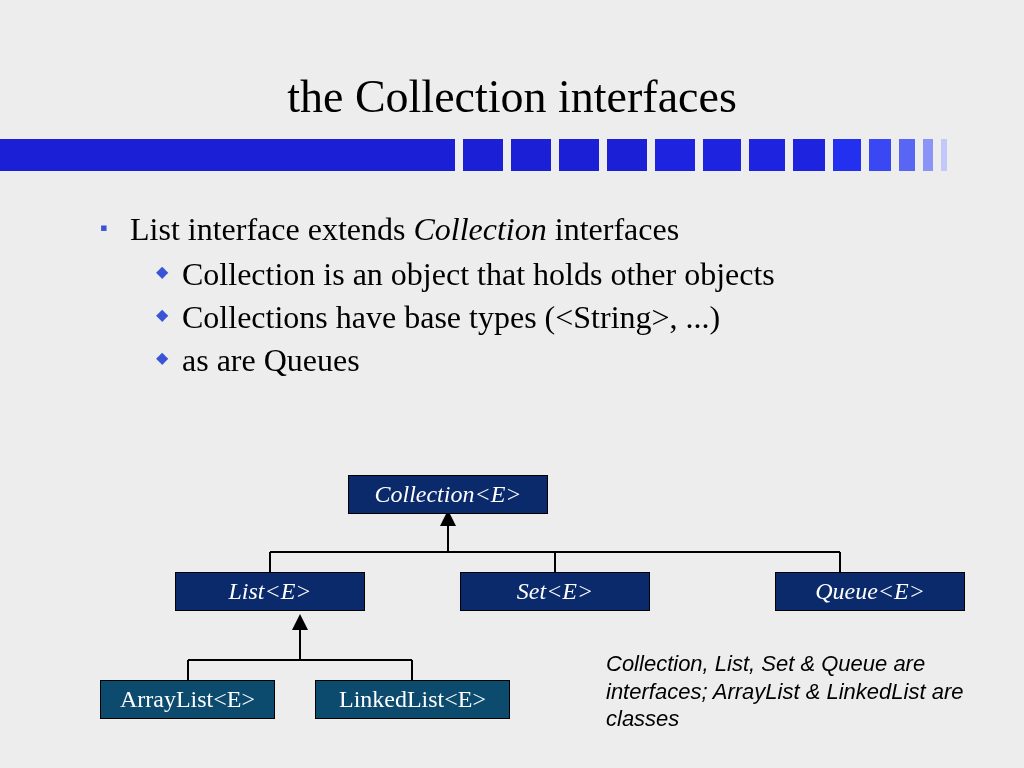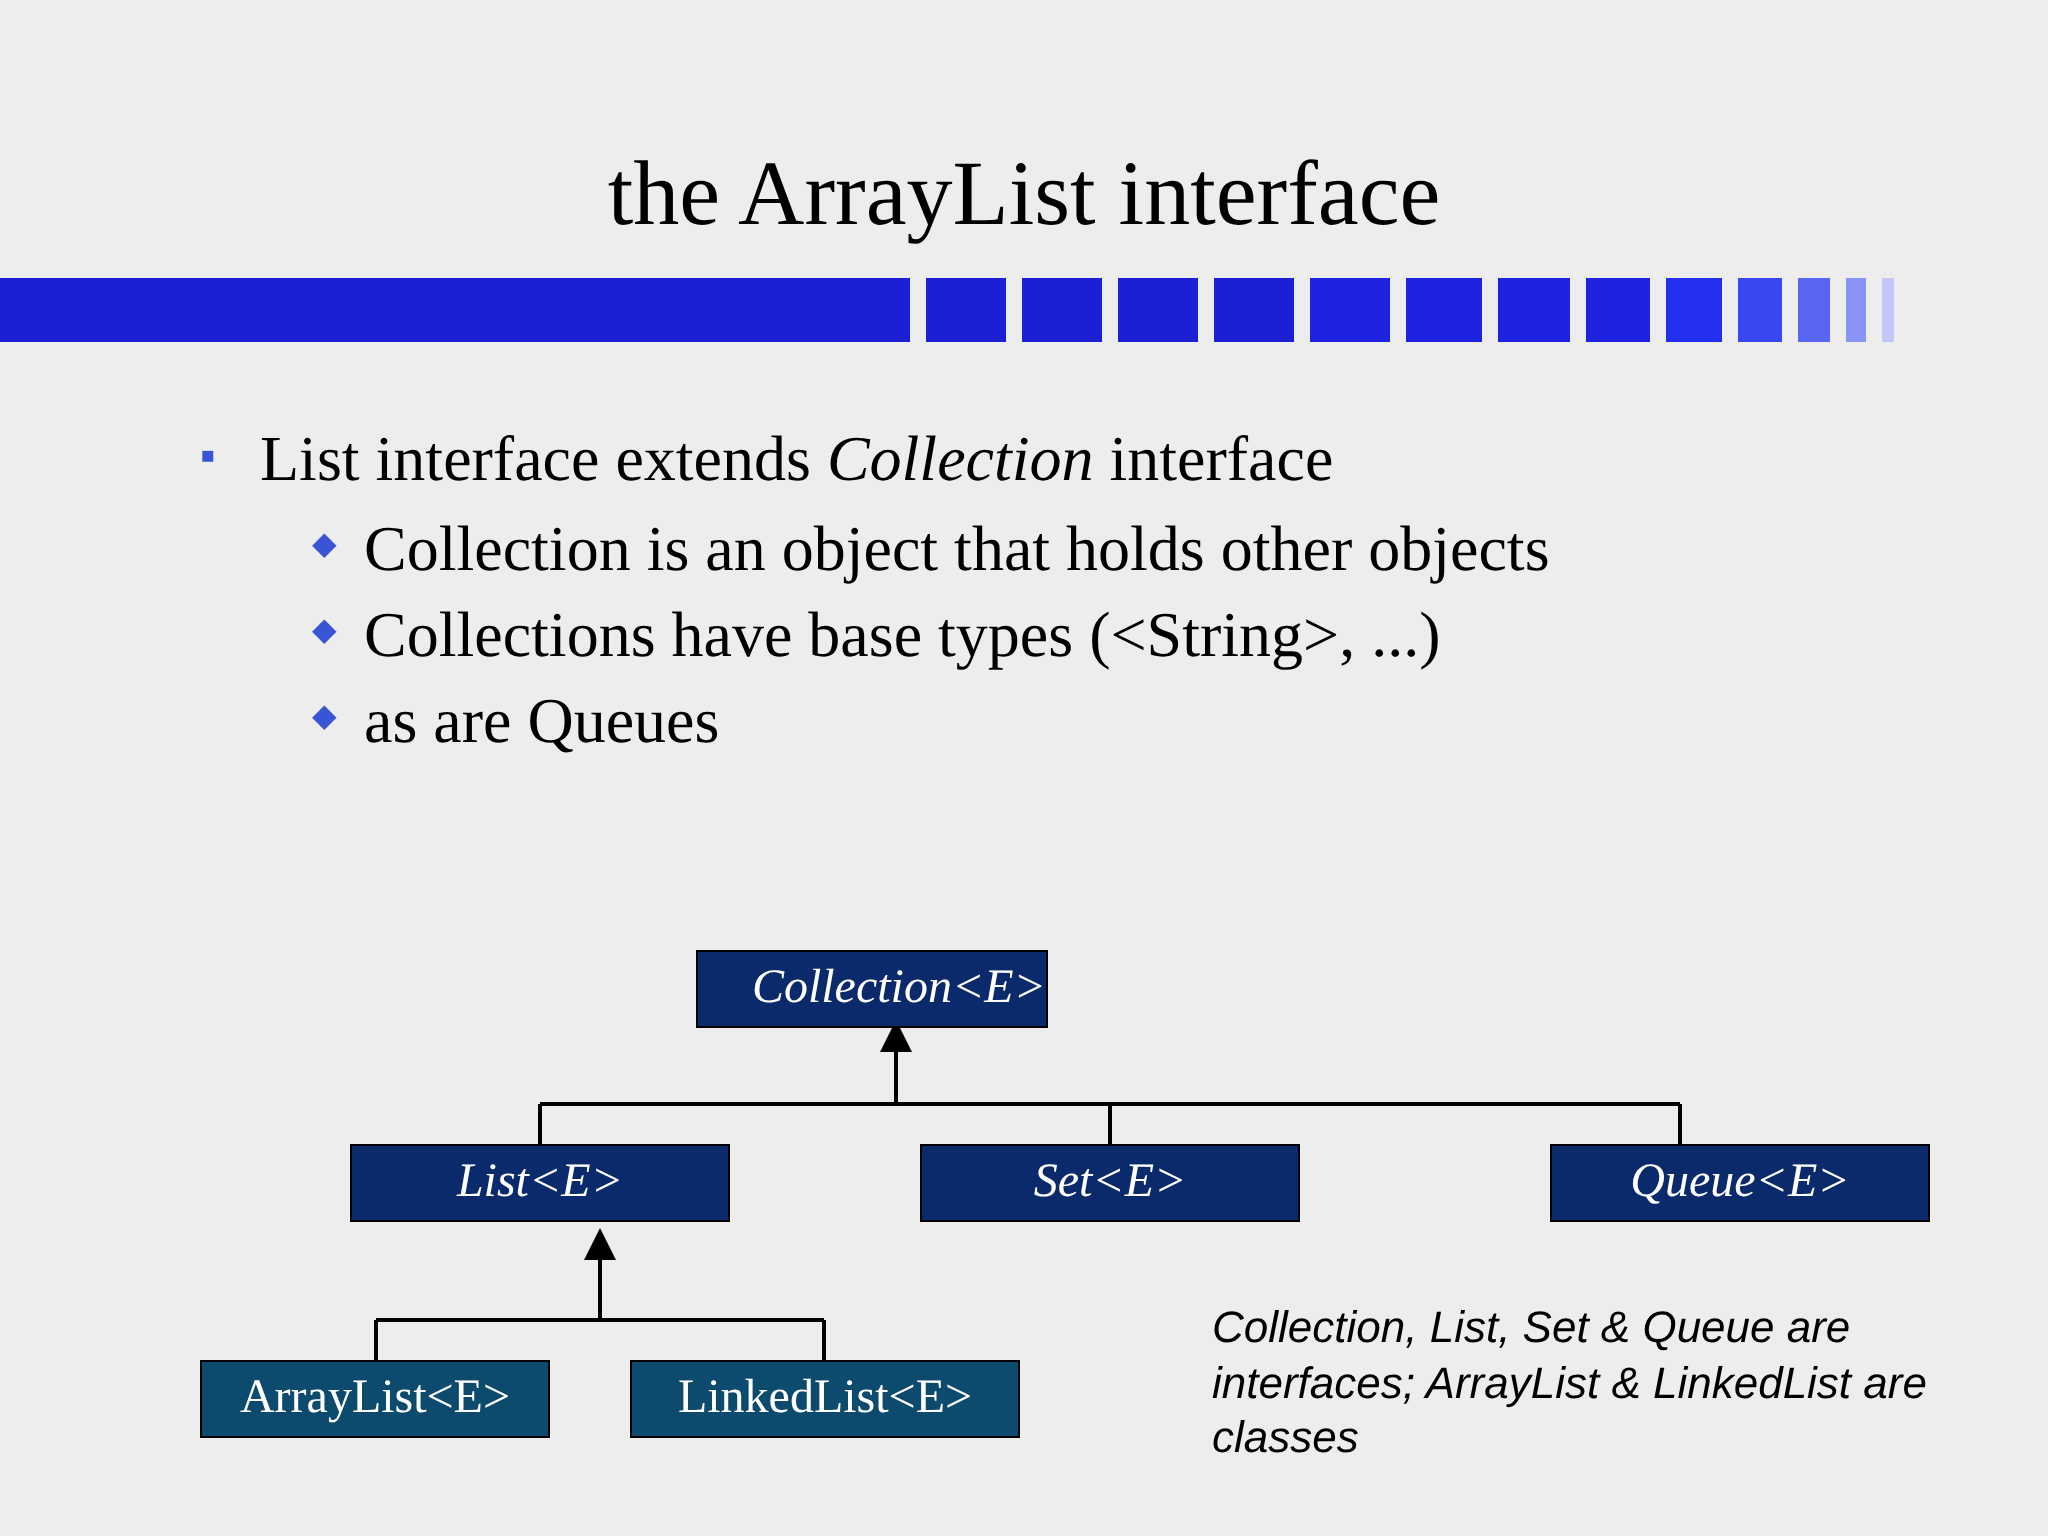--- a/index.html
+++ b/index.html
@@ -82,21 +82,21 @@
     font-style: italic;
     font-size: 22px;
     line-height: 1.25;
     width: 370px;
     margin-left: 26px;
   }
 </style>
 </head>
 <body>
 
-<div class="title">the ArrayList interface</div>
+<div class="title">the Collection interfaces</div>
 
 <div class="stripe" id="stripe">
     <div class="bar" style="background: rgb(27, 31, 213); width: 455px;"></div>
     <div class="bar" style="width: 8px;"></div>
     <div class="bar" style="width: 40px; background: rgb(27, 31, 213);"></div>
     <div class="bar" style="width: 8px;"></div>
     <div class="bar" style="width: 40px; background: rgb(27, 31, 213);"></div>
     <div class="bar" style="width: 8px;"></div>
     <div class="bar" style="width: 40px; background: rgb(27, 31, 213);"></div>
     <div class="bar" style="width: 8px;"></div>
@@ -116,21 +116,21 @@
     <div class="bar" style="width: 8px;"></div>
     <div class="bar" style="width: 16px; background: rgb(89, 102, 244);"></div>
     <div class="bar" style="width: 8px;"></div>
     <div class="bar" style="width: 10px; background: rgb(138, 148, 246);"></div>
     <div class="bar" style="width: 8px;"></div>
     <div class="bar" style="width: 6px; background: rgb(194, 200, 250);"></div>
   </div>
 
 <div class="content">
   <div class="lvl1">
-    <span>List interface extends </span><span class="italic">Collection</span><span> interface</span>
+    <span>List interface extends </span><span class="italic">Collection</span><span> interfaces</span>
   </div>
   <div class="lvl2">Collection is an object that holds other objects</div>
   <div class="lvl2">Collections have base types (&lt;String&gt;, ...)</div>
   <div class="lvl2">as are Queues</div>
 </div>
 
 <div class="diagram">
   <svg class="lines">
     <defs>
       <marker id="arrow" markerWidth="10" markerHeight="10" refX="5" refY="5" orient="auto">
@@ -146,21 +146,21 @@
     <line x1="555" y1="552" x2="555" y2="572" stroke="#000" stroke-width="2"></line>
     <line x1="840" y1="552" x2="840" y2="572" stroke="#000" stroke-width="2"></line>
 
     <line x1="300" y1="660" x2="300" y2="622" stroke="#000" stroke-width="2" marker-end="url(#arrow)"></line>
 
     <line x1="188" y1="660" x2="412" y2="660" stroke="#000" stroke-width="2"></line>
     <line x1="188" y1="660" x2="188" y2="680" stroke="#000" stroke-width="2"></line>
     <line x1="412" y1="660" x2="412" y2="680" stroke="#000" stroke-width="2"></line>
   </svg>
 
-  <div class="node dark" style="left:348px; top:475px; width:176px;text-align:right;">Collection&lt;E&gt;</div>
+  <div class="node dark" style="left:348px; top:475px; width:200px;">Collection&lt;E&gt;</div>
   <div class="node dark" style="left:175px; top:572px; width:190px;">List&lt;E&gt;</div>
   <div class="node dark" style="left:460px; top:572px; width:190px;">Set&lt;E&gt;</div>
   <div class="node dark" style="left:775px; top:572px; width:190px;">Queue&lt;E&gt;</div>
   <div class="node light" style="left:100px; top:680px; width:175px;">ArrayList&lt;E&gt;</div>
   <div class="node light" style="left:315px; top:680px; width:195px;">LinkedList&lt;E&gt;</div>
 
   <div class="caption" style="left:580px; top:650px;">Collection, List, Set &amp; Queue are interfaces; ArrayList &amp; LinkedList are classes</div>
 </div>
 
 </body></html>

